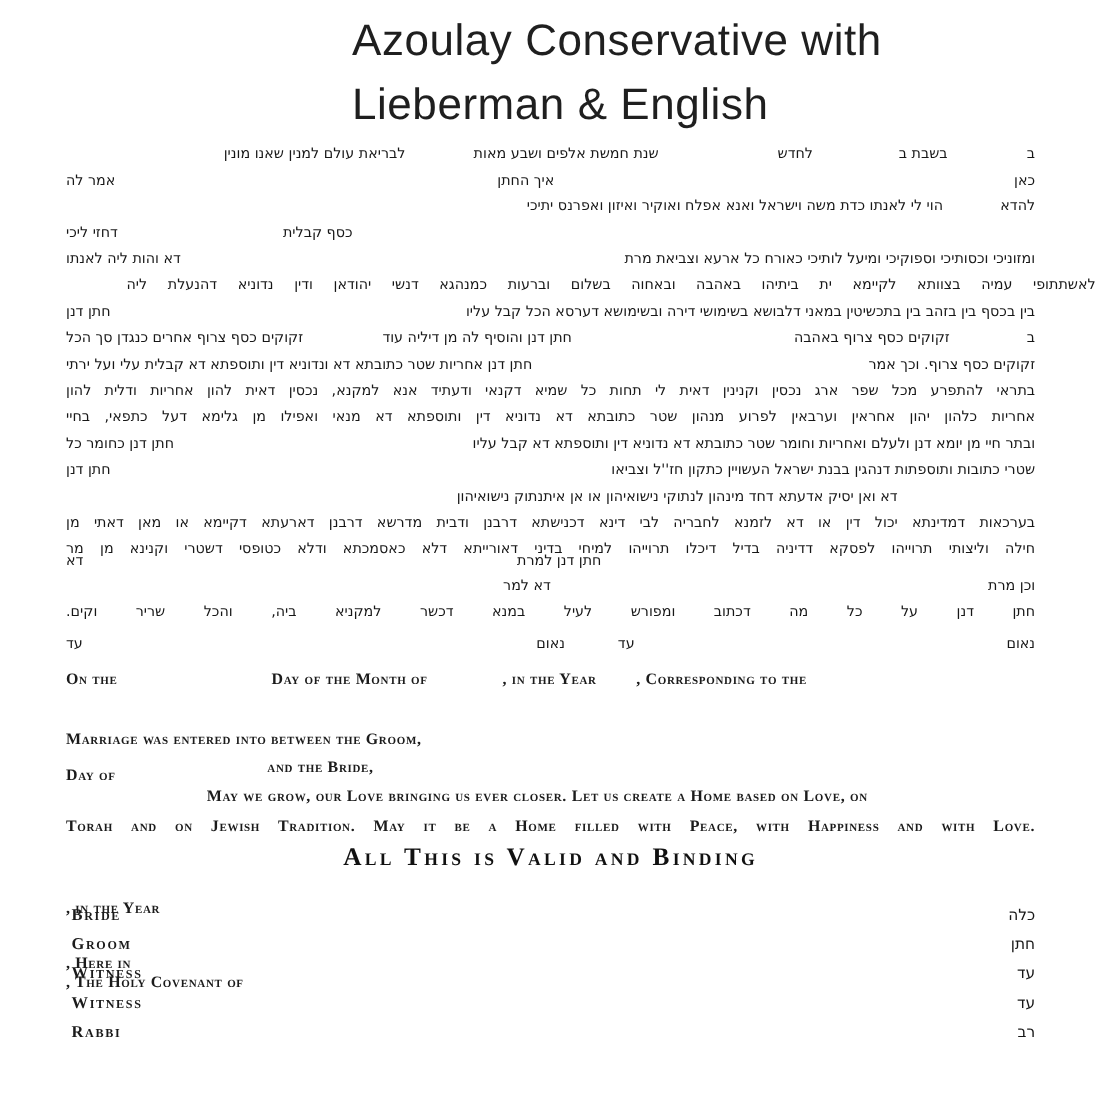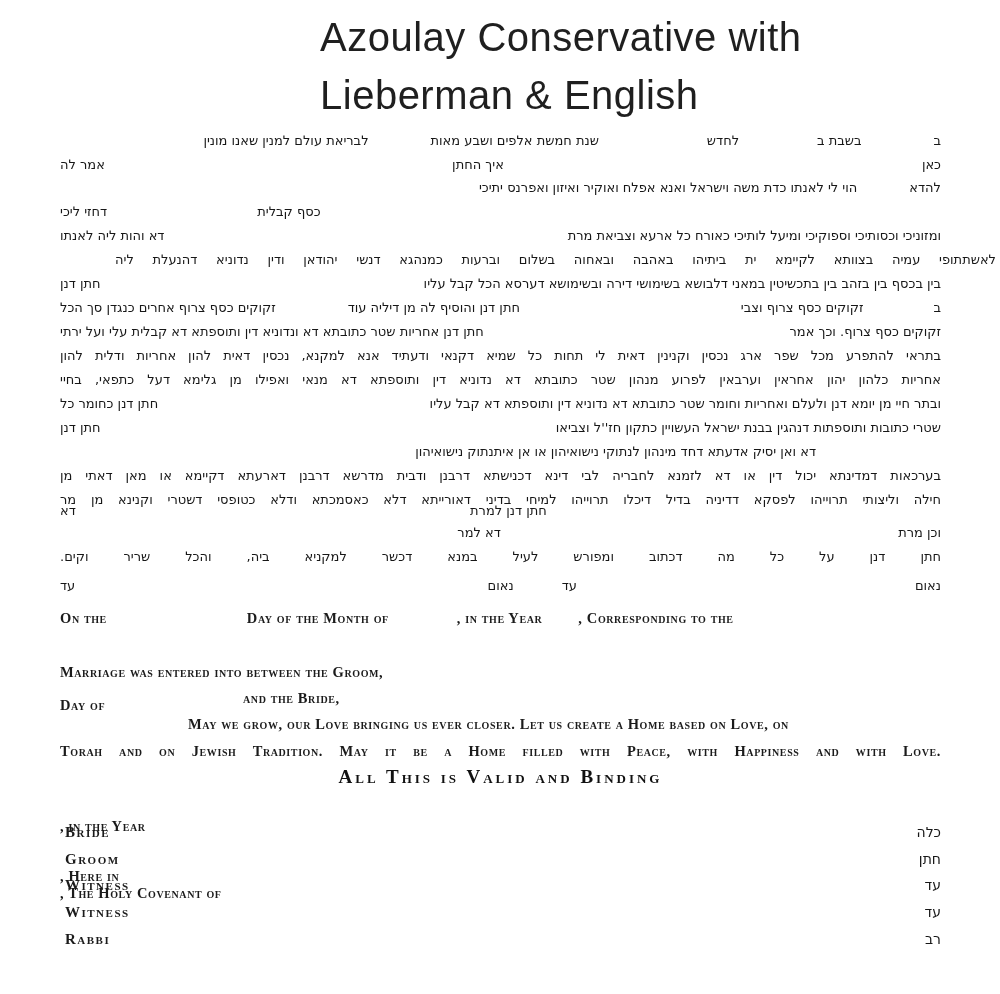--- a/index.html
+++ b/index.html
@@ -24,21 +24,21 @@
   #english-block .tline{position:absolute;left:0;width:881px;height:20px;
           display:flex;align-items:baseline;white-space:pre;}
   #english-block .tline.justify{display:block;text-align:justify;
           text-align-last:justify;white-space:normal;}
 
   .gap{display:inline-block;}
   .seg{display:inline-block;}
 
   .heading{position:absolute;left:60px;top:766px;width:881px;text-align:center;
           font-family:"Liberation Serif",serif;font-variant:small-caps;
-          font-weight:bold;font-size:19px;letter-spacing:3px;color:#111111;}
+          font-weight:bold;font-size:23px;letter-spacing:3px;color:#111111;}
 
   #signatures .sig-row{position:absolute;left:60px;width:881px;height:22px;}
   #signatures .sig-label{position:absolute;left:5px;top:0;
           font-family:"Liberation Serif",serif;font-variant:small-caps;
           font-weight:600;font-size:15px;letter-spacing:1.5px;color:#1b1b1b;}
   #signatures .sig-heb{position:absolute;right:0;top:0;direction:rtl;
           font-family:"DejaVu Sans",sans-serif;font-size:14px;color:#171717;}
 </style>
 </head>
 <body>
@@ -50,21 +50,21 @@
   </div>
 
   <div id="hebrew-block">
       <div class="tline" style="top: 133px;"><span class="seg">ב</span><span class="gap" style="flex: 0 0 72px;"></span><span class="seg">בשבת ב</span><span class="gap" style="flex: 0 0 78px;"></span><span class="seg">לחדש</span><span class="gap" style="flex: 0 0 108px;"></span><span class="seg">שנת חמשת אלפים ושבע מאות</span><span class="gap" style="flex: 0 0 62px;"></span><span class="seg">לבריאת עולם למנין שאנו מונין</span></div>
       <div class="tline" style="top: 157px;"><span class="seg">כאן</span><span class="gap" style="flex: 0 0 418px;"></span><span class="seg">איך החתן</span><span class="gap" style="flex: 1 1 auto;"></span><span class="seg">אמר לה</span></div>
       <div class="tline" style="top: 180px;"><span class="seg">להדא</span><span class="gap" style="flex: 0 0 52px;"></span><span class="seg">הוי לי לאנתו כדת משה וישראל ואנא אפלח ואוקיר ואיזון ואפרנס יתיכי</span></div>
       <div class="tline" style="top: 204px;"><span class="gap" style="flex: 1 1 auto;"></span><span class="seg">כסף קבלית</span><span class="gap" style="flex: 0 0 150px;"></span><span class="seg">דחזי ליכי</span></div>
       <div class="tline" style="top: 228px;"><span class="seg">ומזוניכי וכסותיכי וספוקיכי ומיעל לותיכי כאורח כל ארעא וצביאת מרת</span><span class="gap" style="flex: 1 1 auto;"></span><span class="seg">דא והות ליה לאנתו</span></div>
       <div class="tline justify" style="top: 252px; padding-left: 55px;">לאשתתופי עמיה בצוותא לקיימא ית ביתיהו באהבה ובאחוה בשלום וברעות כמנהגא דנשי יהודאן ודין נדוניא דהנעלת ליה</div>
       <div class="tline" style="top: 276px;"><span class="seg">בין בכסף בין בזהב בין בתכשיטין במאני דלבושא בשימושי דירה ובשימושא דערסא הכל קבל עליו</span><span class="gap" style="flex: 1 1 auto;"></span><span class="seg">חתן דנן</span></div>
-      <div class="tline" style="top: 300px;"><span class="seg">ב</span><span class="gap" style="flex: 0 0 70px;"></span><span class="seg">זקוקים כסף צרוף וצבי</span><span class="gap" style="flex: 1 1 auto;"></span><span class="seg">חתן דנן והוסיף לה מן דיליה עוד</span><span class="gap" style="flex: 0 0 72px;"></span><span class="seg">זקוקים כסף צרוף אחרים כנגדן סך הכל</span></div>
+      <div class="tline" style="top: 300px;"><span class="seg">ב</span><span class="gap" style="flex: 0 0 70px;"></span><span class="seg">זקוקים כסף צרוף באהבה</span><span class="gap" style="flex: 1 1 auto;"></span><span class="seg">חתן דנן והוסיף לה מן דיליה עוד</span><span class="gap" style="flex: 0 0 72px;"></span><span class="seg">זקוקים כסף צרוף אחרים כנגדן סך הכל</span></div>
       <div class="tline" style="top: 324px;"><span class="seg">זקוקים כסף צרוף. וכך אמר</span><span class="gap" style="flex: 1 1 auto;"></span><span class="seg">חתן דנן אחריות שטר כתובתא דא ונדוניא דין ותוספתא דא קבלית עלי ועל ירתי</span></div>
       <div class="tline justify" style="top: 348px;">בתראי להתפרע מכל שפר ארג נכסין וקנינין דאית לי תחות כל שמיא דקנאי ודעתיד אנא למקנא, נכסין דאית להון אחריות ודלית להון</div>
       <div class="tline justify" style="top: 372px;">אחריות כלהון יהון אחראין וערבאין לפרוע מנהון שטר כתובתא דא נדוניא דין ותוספתא דא מנאי ואפילו מן גלימא דעל כתפאי, בחיי</div>
       <div class="tline" style="top: 396px;"><span class="seg">ובתר חיי מן יומא דנן ולעלם ואחריות וחומר שטר כתובתא דא נדוניא דין ותוספתא דא קבל עליו</span><span class="gap" style="flex: 1 1 auto;"></span><span class="seg">חתן דנן כחומר כל</span></div>
       <div class="tline" style="top: 420px;"><span class="seg">שטרי כתובות ותוספתות דנהגין בבנת ישראל העשויין כתקון חז''ל וצביאו</span><span class="gap" style="flex: 1 1 auto;"></span><span class="seg">חתן דנן</span></div>
       <div class="tline" style="top: 444px;"><span class="gap" style="flex: 0 0 125px;"></span><span class="seg">דא ואן יסיק אדעתא דחד מינהון לנתוקי נישואיהון או אן איתנתוק נישואיהון</span></div>
       <div class="tline justify" style="top: 468px;">בערכאות דמדינתא יכול דין או דא לזמנא לחבריה לבי דינא דכנישתא דרבנן ודבית מדרשא דרבנן דארעתא דקיימא או מאן דאתי מן</div>
       <div class="tline justify" style="top: 492px;">חילה וליצותי תרוייהו לפסקא דדיניה בדיל דיכלו תרוייהו למיחי בדיני דאורייתא דלא כאסמכתא ודלא כטופסי דשטרי וקנינא מן מר</div>
       <div class="tline" style="top: 503px;"><span class="gap" style="flex: 1 1 auto;"></span><span class="seg">חתן דנן למרת</span><span class="gap" style="flex: 1 1 auto;"></span><span class="seg">דא</span></div>
       <div class="tline" style="top: 525px;"><span class="seg">וכן מרת</span><span class="gap" style="flex: 1 1 auto;"></span><span class="seg">דא למר</span><span class="gap" style="flex: 1 1 auto;"></span></div>

